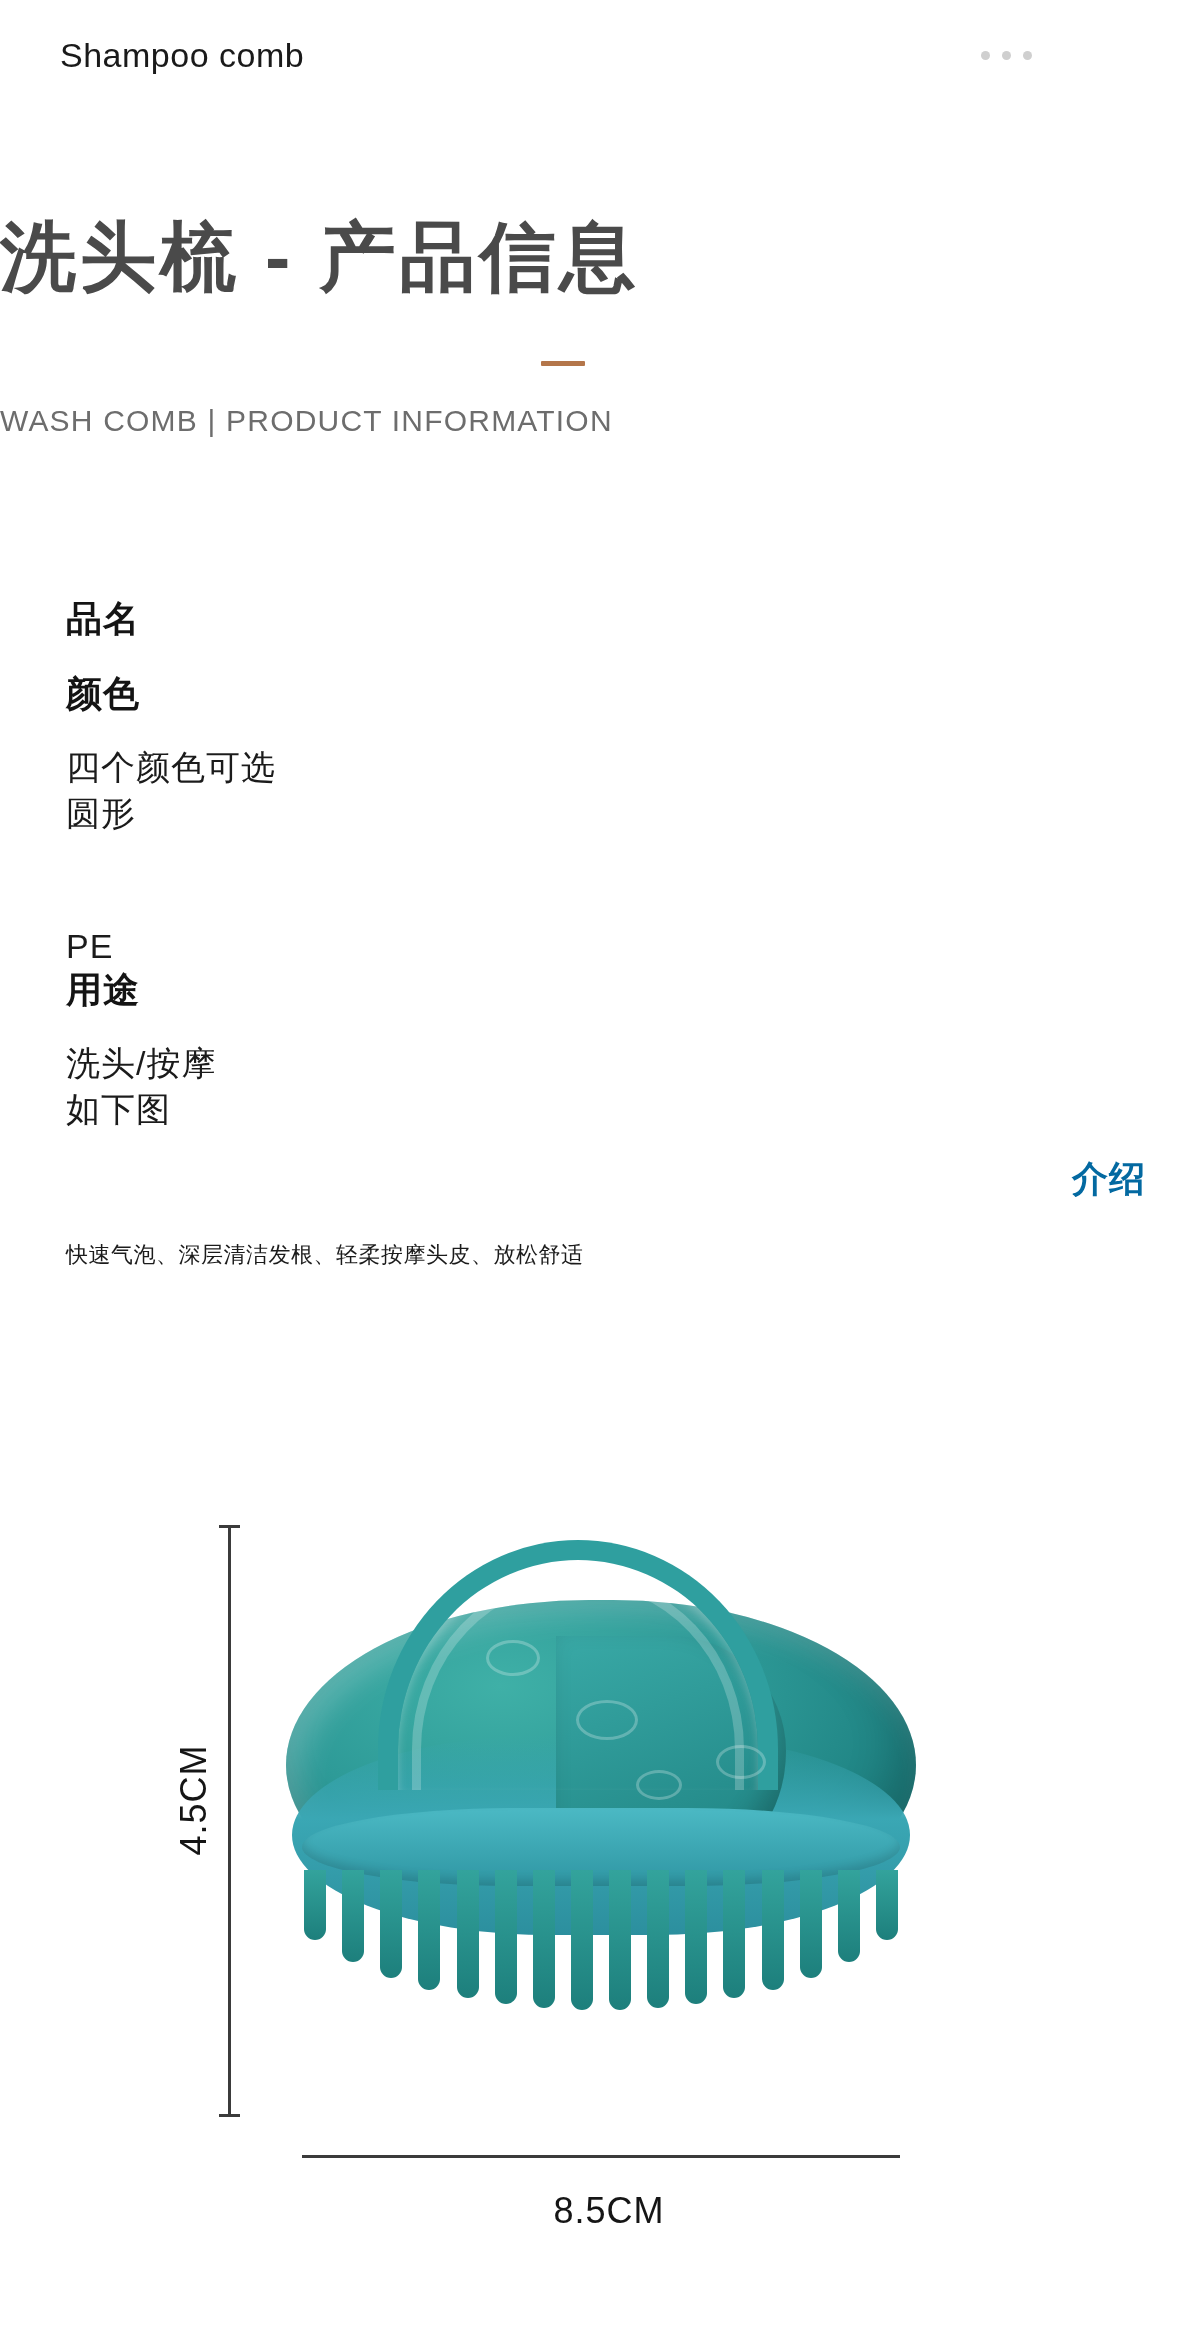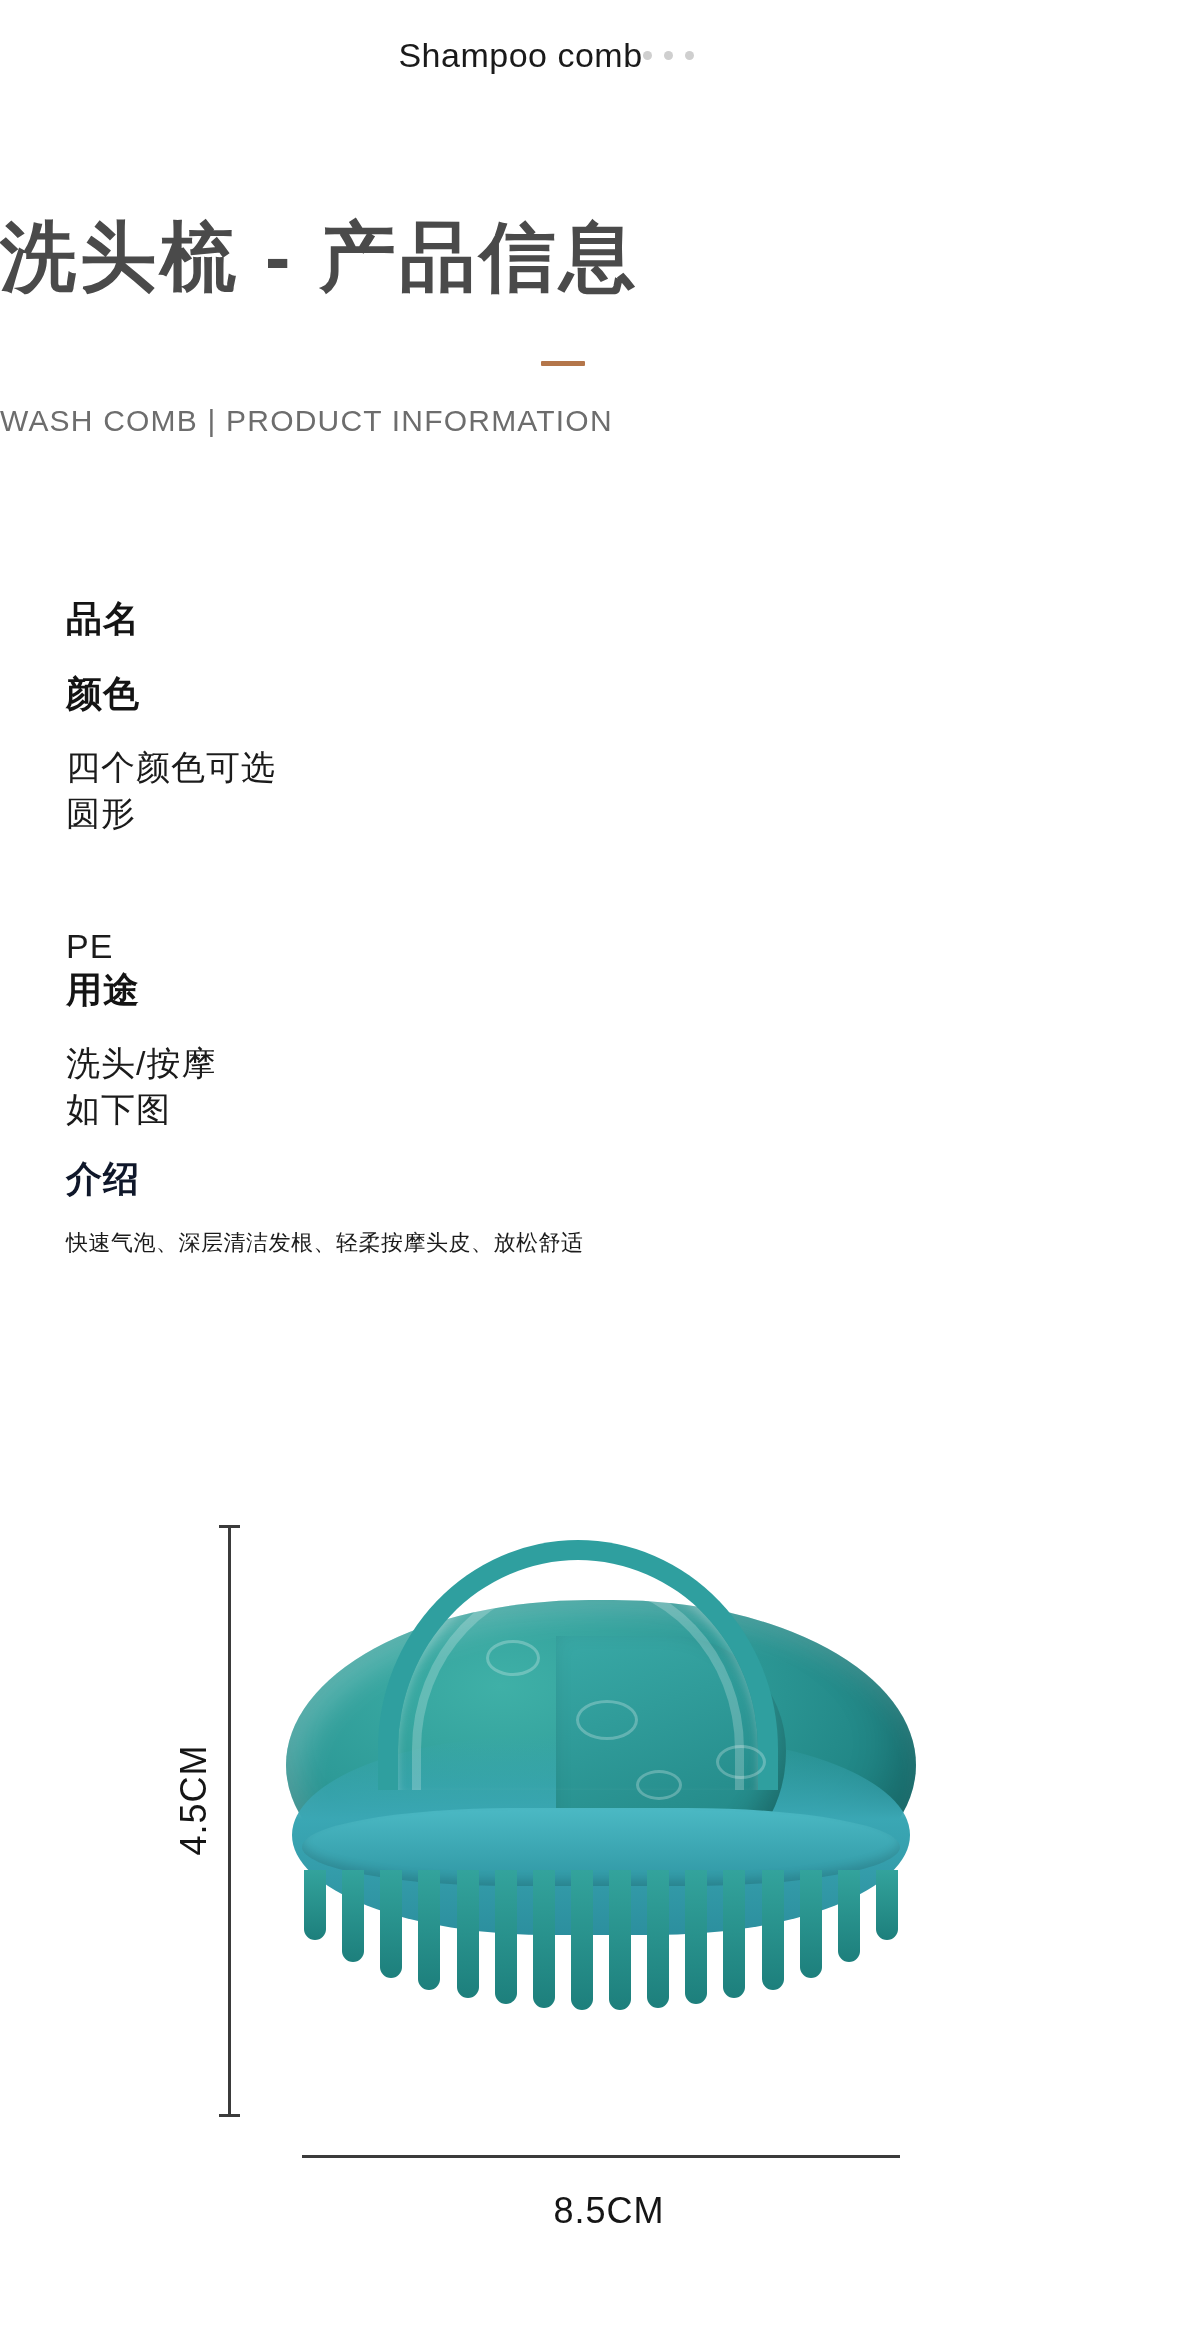--- a/index.html
+++ b/index.html
@@ -17,21 +17,21 @@
   }
 
   
   .topbar {
     position: absolute;
     top: 0; left: 0;
     width: 1092px;
     height: 110px;
     display: flex;
     align-items: center;
-    justify-content: center;
+    justify-content: space-between;
     padding: 0 60px;
     box-sizing: border-box;
   }
   .app-title {
     font-size: 34px;
     letter-spacing: 0.5px;
     color: #1a1a1a;
     font-weight: 400;
   }
   .dots {
@@ -113,23 +113,24 @@
 
   .intro-block {
     position: absolute;
     top: 1155px;
     left: 66px;
     width: 1080px;
   }
   .intro-label {
     font-size: 36px;
     font-weight: 600;
-    color: #0f172a;
-    letter-spacing: 1px;
-    margin-bottom: 24px;
+    color: #0369a1;
+    letter-spacing: 1px;
+    margin-bottom: 36px;
+    text-align: right;
   }
   .intro-text {
     font-size: 22px;
     color: #1b1b1b;
     letter-spacing: 0.5px;
     white-space: nowrap;
     margin-top: 12px;
   }
 
   

